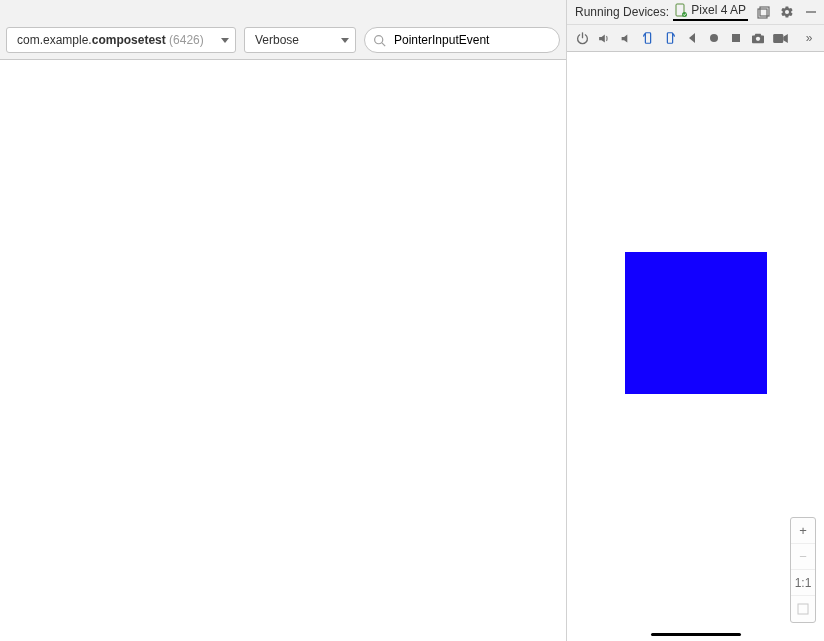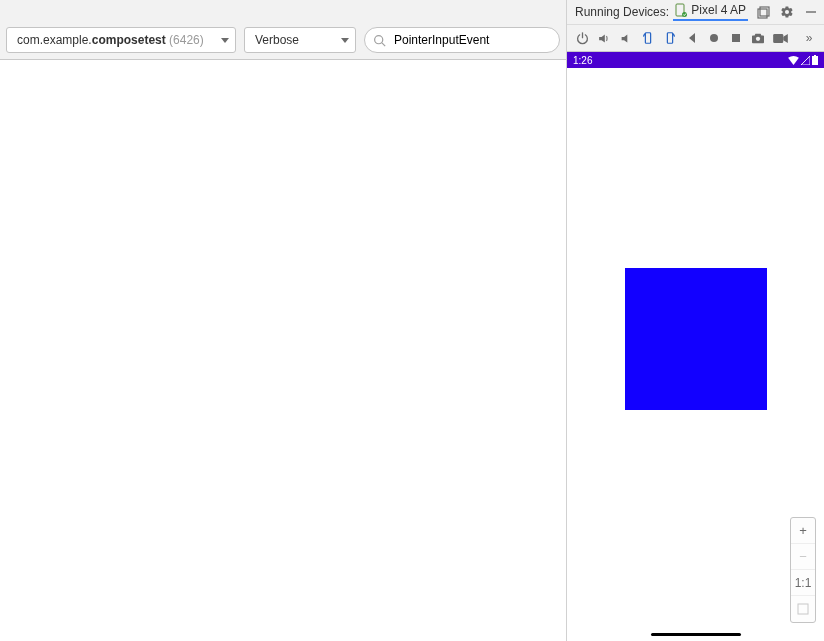--- a/index.html
+++ b/index.html
@@ -14,21 +14,21 @@
   .dropdown .caret { margin-left:8px; }
   .process-dd { width:230px; }
   .level-dd { width:112px; }
   .search-box { flex:1; height:26px; background:#fff; border:1px solid #c4c4c4; border-radius:13px; display:flex; align-items:center; padding:0 8px; gap:6px; }
   .search-box input { flex:1; border:none; outline:none; font-size:12px; }
   .log-area { flex:1; background:#fff; }
   
   .right { width:272px; display:flex; flex-direction:column; background:#f2f2f2; }
   .header-row { height:24px; display:flex; align-items:center; padding:0 4px 0 8px; font-size:12px; }
   .header-label { flex:1; font-weight:400; }
-  .device-chip { display:flex; align-items:center; gap:4px; border-bottom:2px solid #3b82f6; padding:0 2px 2px 2px; }
+  .device-chip { display:flex; align-items:center; gap:4px; border-bottom:2px solid #000000; padding:0 2px 2px 2px; }
   .hdr-icon-btn { width:18px; height:18px; display:flex; align-items:center; justify-content:center; color:#6b6b6b; cursor:pointer; margin-left:6px; }
   .toolbar { height:28px; border-top:1px solid #dcdcdc; border-bottom:1px solid #c9c9c9; background:#f2f2f2; display:flex; align-items:center; padding:0 4px; }
   .tool-btn { width:22px; height:22px; display:flex; align-items:center; justify-content:center; color:#6b6b6b; cursor:pointer; border-radius:3px; }
   .tool-btn.active { color:#2965c4; }
   .tool-spacer { flex:1; }
   .device-frame { flex:1; position:relative; background:#fff; display:flex; flex-direction:column; }
   .status-bar { height:16px; background:#4b00d0; color:#fff; display:flex; align-items:center; justify-content:space-between; padding:0 6px; font-size:10px; }
   .status-right { display:flex; align-items:center; gap:2px; }
   .app-surface { flex:1; background:#fff; position:relative; }
   .blue-square { position:absolute; top:200px; left:50%; transform:translateX(-50%); width:142px; height:142px; background:#1200ff; }
@@ -164,35 +164,20 @@
       <svg width="15" height="11" viewBox="0 0 16 12" fill="#6b6b6b">
           <rect x="0" y="1" width="11" height="10" rx="1.5"></rect>
           <path d="M11 4 L16 1 V11 L11 8 Z"></path>
         </svg>
     </span>
     <span class="tool-spacer"></span>
     <span class="tool-btn" style="font-size:12px;">»</span>
   </div>
 
   <div class="device-frame">
-    <div class="status-bar">
-      <span>1:26</span>
-      <span class="status-right">
-        <svg width="11" height="9" viewBox="0 0 12 10" fill="#fff">
-            <path d="M6 10 L0 2 Q6 -2 12 2 Z"></path>
-          </svg>
-        <svg width="9" height="9" viewBox="0 0 10 10" fill="none" stroke="#fff" stroke-width="1">
-            <path d="M0 10 L10 0 L10 10 Z"></path>
-          </svg>
-        <svg width="6" height="10" viewBox="0 0 6 10" fill="#fff">
-            <rect x="0" y="1" width="6" height="9"></rect>
-            <rect x="2" y="0" width="2" height="1"></rect>
-          </svg>
-      </span>
-    </div>
     <div class="app-surface">
       <div class="blue-square"></div>
       <div class="nav-indicator"></div>
       <div class="zoom-panel">
         <div class="zoom-btn">+</div>
         <div class="zoom-btn disabled">−</div>
         <div class="zoom-btn" style="font-size:12px;">1:1</div>
         <div class="zoom-btn disabled">
           <svg width="12" height="12" viewBox="0 0 12 12" fill="none" stroke="#c8c8c8" stroke-width="1">
               <rect x="1" y="1" width="10" height="10"></rect>

